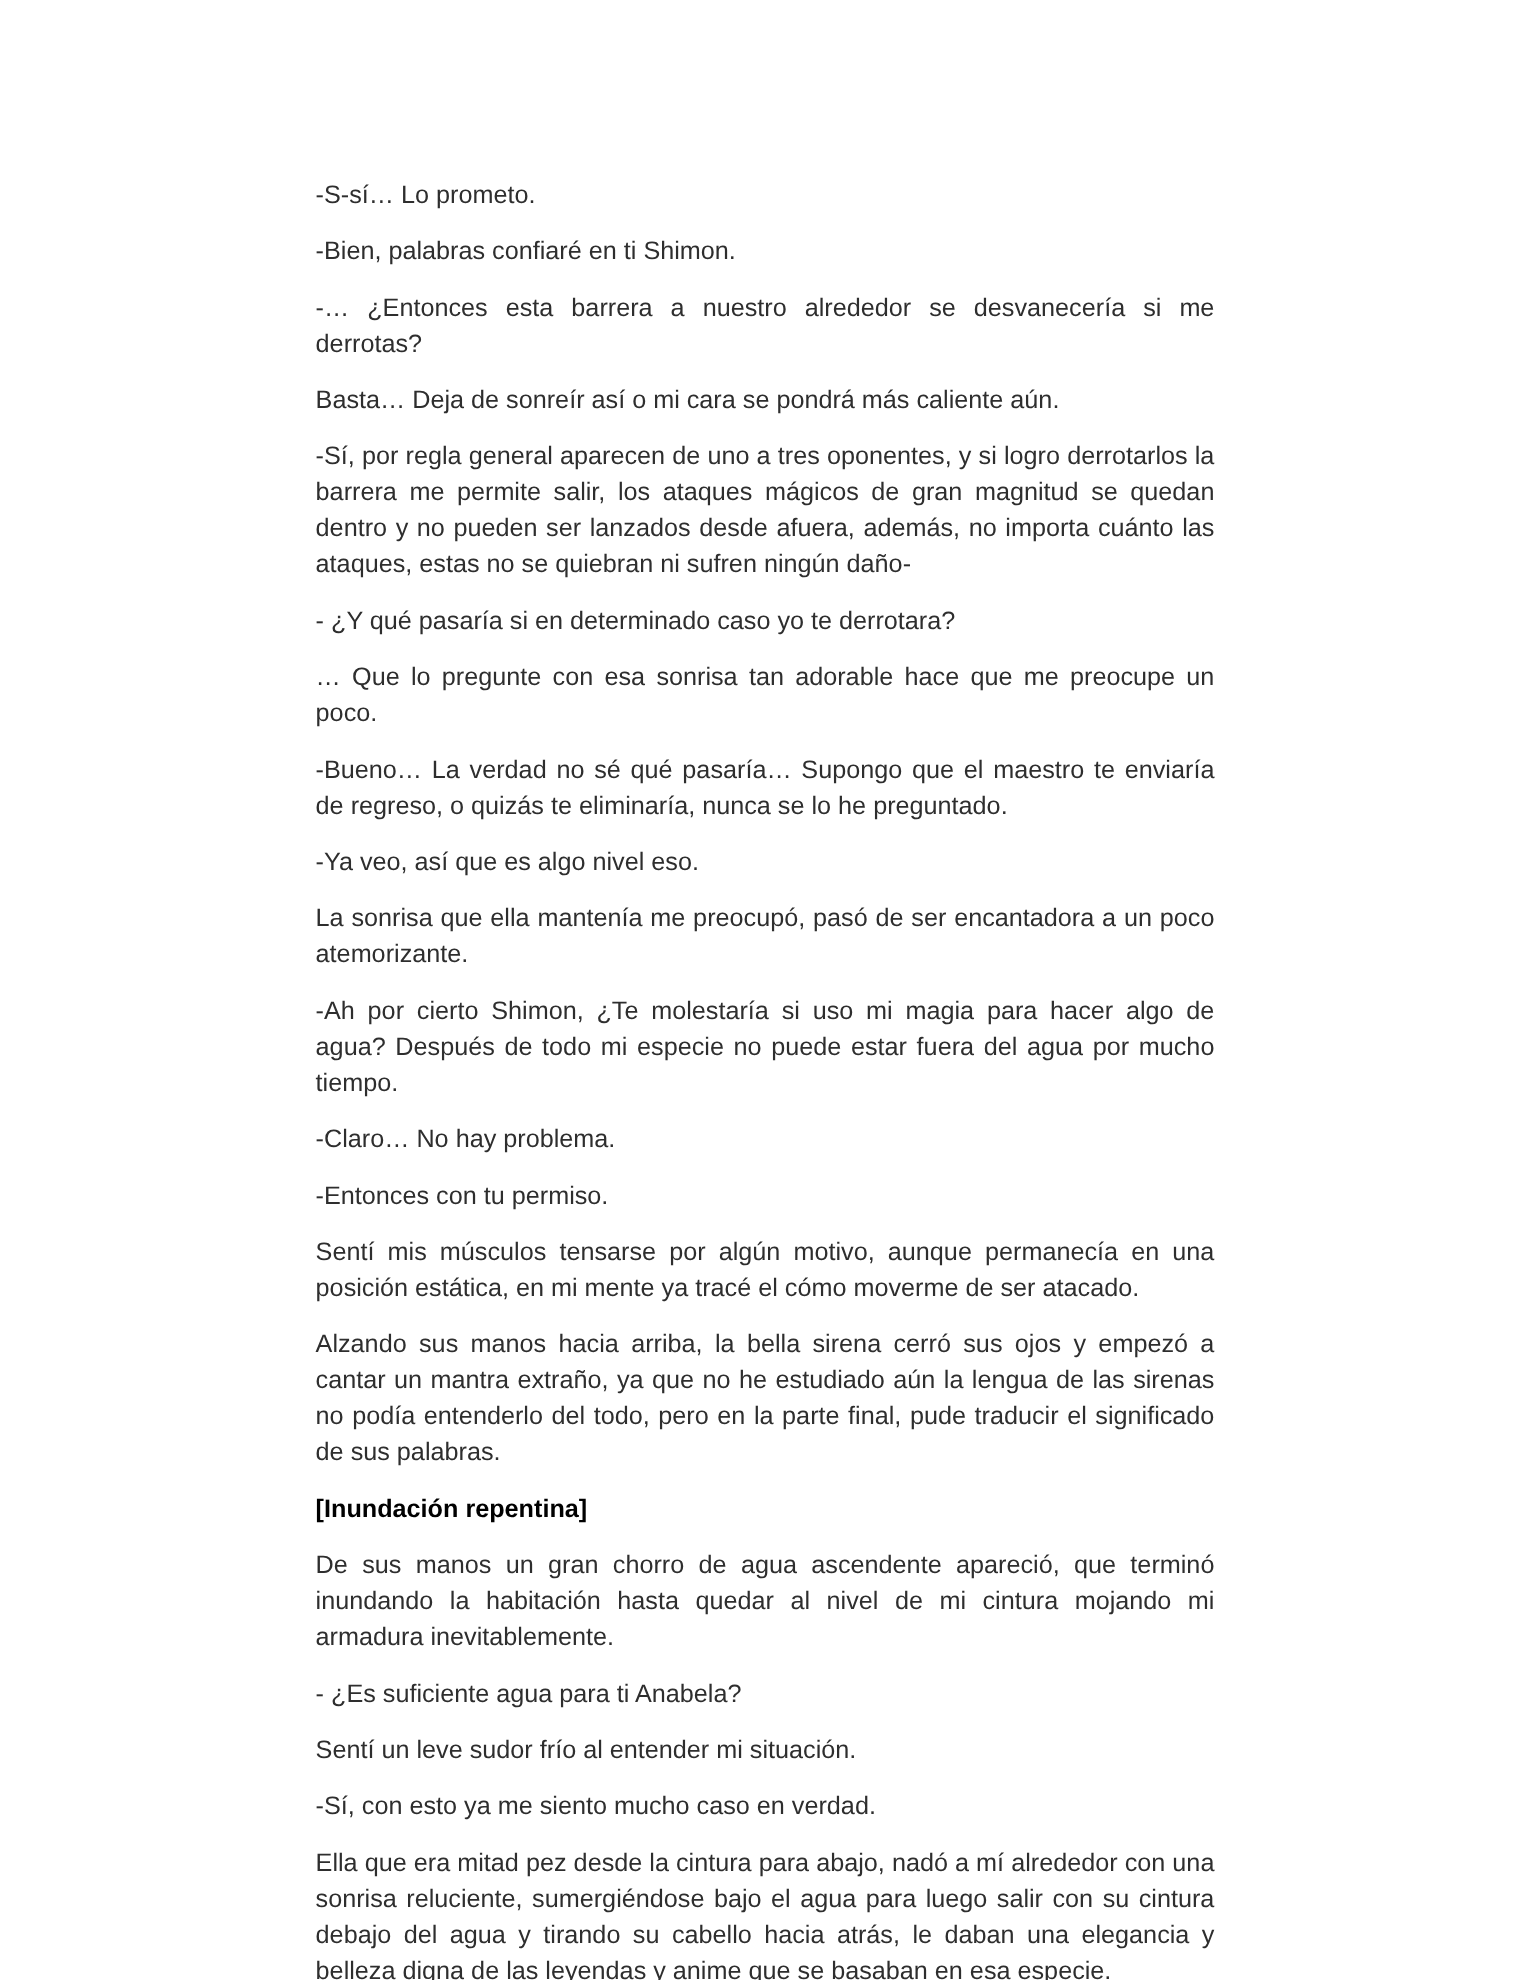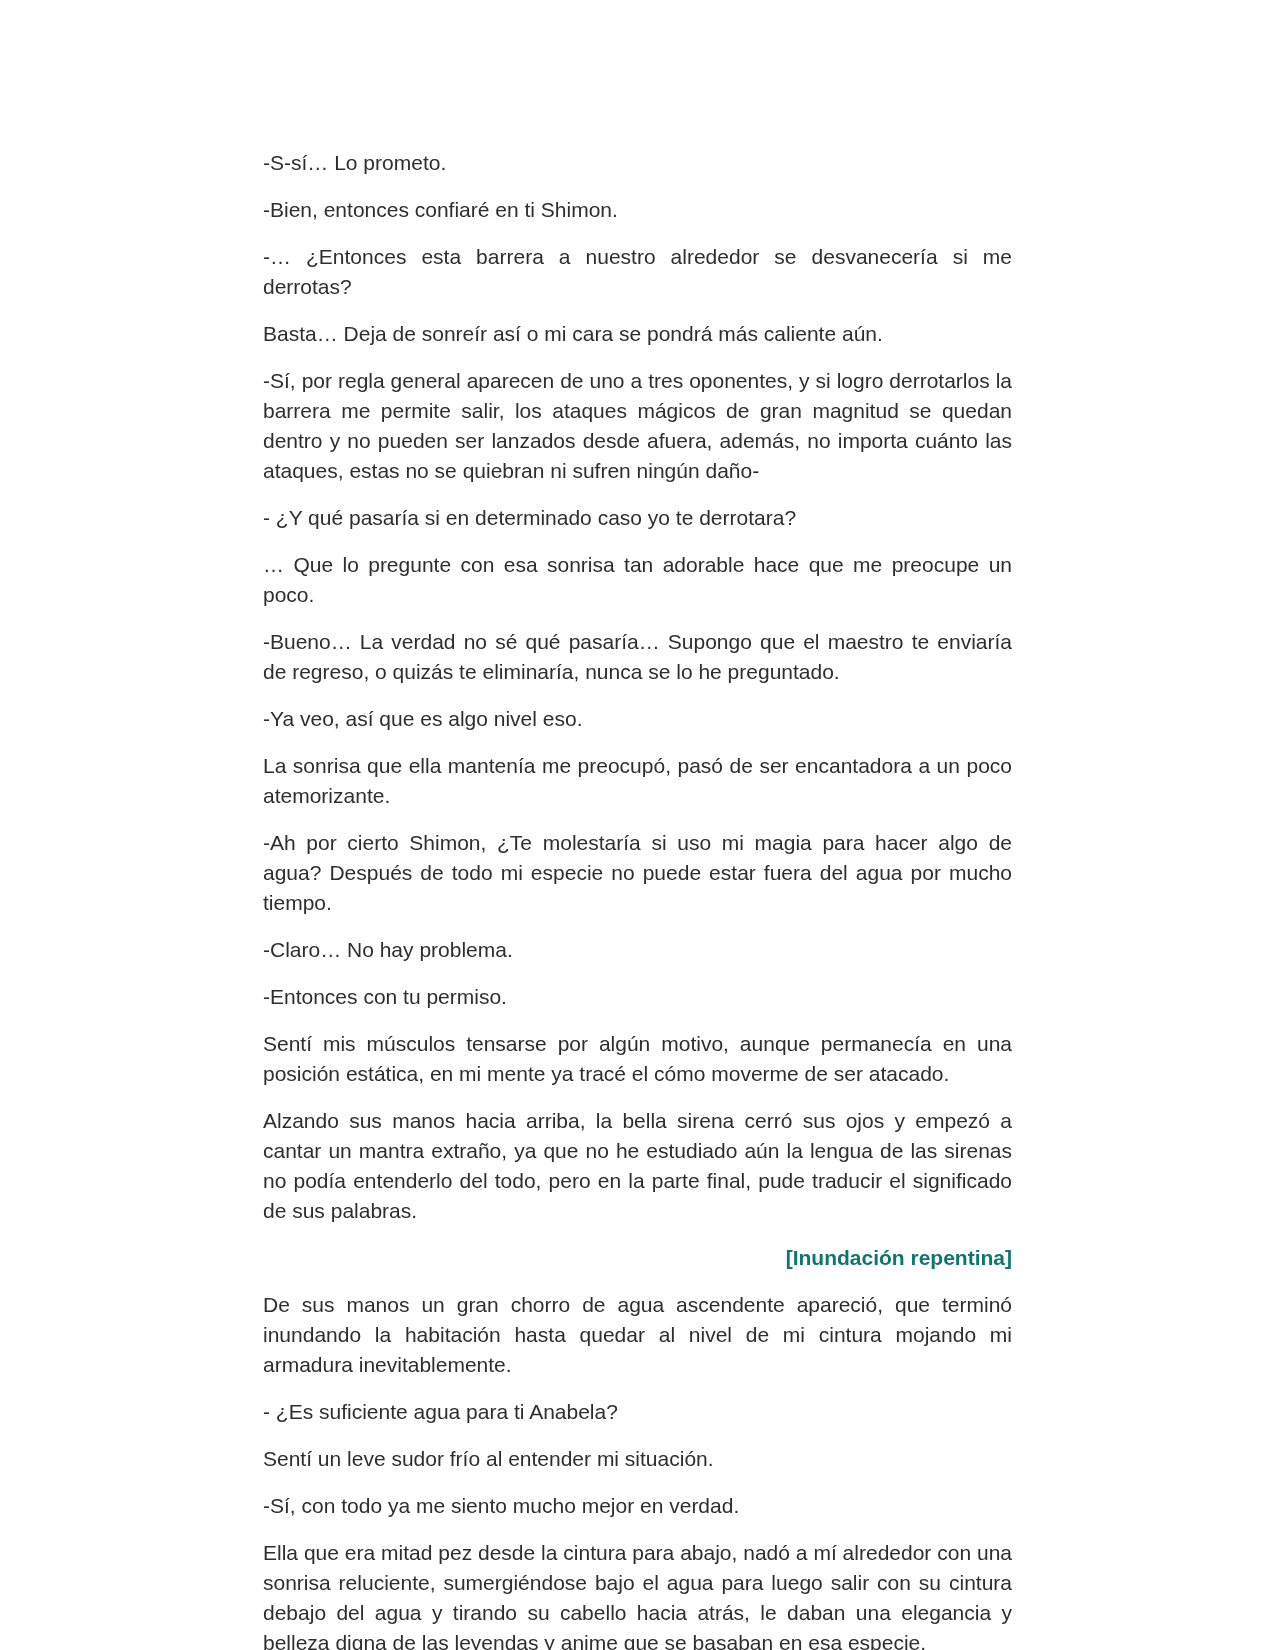--- a/index.html
+++ b/index.html
@@ -21,43 +21,43 @@
     color: #2e2e2e;
     overflow: hidden;
   }
   .para {
     margin: 0 0 17px 0;
     text-align: justify;
     text-justify: inter-word;
   }
   .chapter-heading {
     margin: 0 0 17px 0;
-    text-align: right;
+    text-align: left;
     font-weight: 700;
-    color: #0f766e;
+    color: #000000;
   }
 </style>
 </head>
 <body>
 
 <div class="page">
   <p class="para">-S-sí… Lo prometo.</p>
-  <p class="para">-Bien, entonces confiaré en ti Shimon.</p>
+  <p class="para">-Bien, palabras confiaré en ti Shimon.</p>
   <p class="para">-… ¿Entonces esta barrera a nuestro alrededor se desvanecería si me derrotas?</p>
   <p class="para">Basta… Deja de sonreír así o mi cara se pondrá más caliente aún.</p>
   <p class="para">-Sí, por regla general aparecen de uno a tres oponentes, y si logro derrotarlos la barrera me permite salir, los ataques mágicos de gran magnitud se quedan dentro y no pueden ser lanzados desde afuera, además, no importa cuánto las ataques, estas no se quiebran ni sufren ningún daño-</p>
   <p class="para">- ¿Y qué pasaría si en determinado caso yo te derrotara?</p>
   <p class="para">… Que lo pregunte con esa sonrisa tan adorable hace que me preocupe un poco.</p>
   <p class="para">-Bueno… La verdad no sé qué pasaría… Supongo que el maestro te enviaría de regreso, o quizás te eliminaría, nunca se lo he preguntado.</p>
   <p class="para">-Ya veo, así que es algo nivel eso.</p>
   <p class="para">La sonrisa que ella mantenía me preocupó, pasó de ser encantadora a un poco atemorizante.</p>
   <p class="para">-Ah por cierto Shimon, ¿Te molestaría si uso mi magia para hacer algo de agua? Después de todo mi especie no puede estar fuera del agua por mucho tiempo.</p>
   <p class="para">-Claro… No hay problema.</p>
   <p class="para">-Entonces con tu permiso.</p>
   <p class="para">Sentí mis músculos tensarse por algún motivo, aunque permanecía en una posición estática, en mi mente ya tracé el cómo moverme de ser atacado.</p>
   <p class="para">Alzando sus manos hacia arriba, la bella sirena cerró sus ojos y empezó a cantar un mantra extraño, ya que no he estudiado aún la lengua de las sirenas no podía entenderlo del todo, pero en la parte final, pude traducir el significado de sus palabras.</p>
   <p class="chapter-heading">[Inundación repentina]</p>
   <p class="para">De sus manos un gran chorro de agua ascendente apareció, que terminó inundando la habitación hasta quedar al nivel de mi cintura mojando mi armadura inevitablemente.</p>
   <p class="para">- ¿Es suficiente agua para ti Anabela?</p>
   <p class="para">Sentí un leve sudor frío al entender mi situación.</p>
-  <p class="para">-Sí, con todo ya me siento mucho mejor en verdad.</p>
+  <p class="para">-Sí, con esto ya me siento mucho caso en verdad.</p>
   <p class="para">Ella que era mitad pez desde la cintura para abajo, nadó a mí alrededor con una sonrisa reluciente, sumergiéndose bajo el agua para luego salir con su cintura debajo del agua y tirando su cabello hacia atrás, le daban una elegancia y belleza digna de las leyendas y anime que se basaban en esa especie.</p>
 </div>
 
 </body></html>

